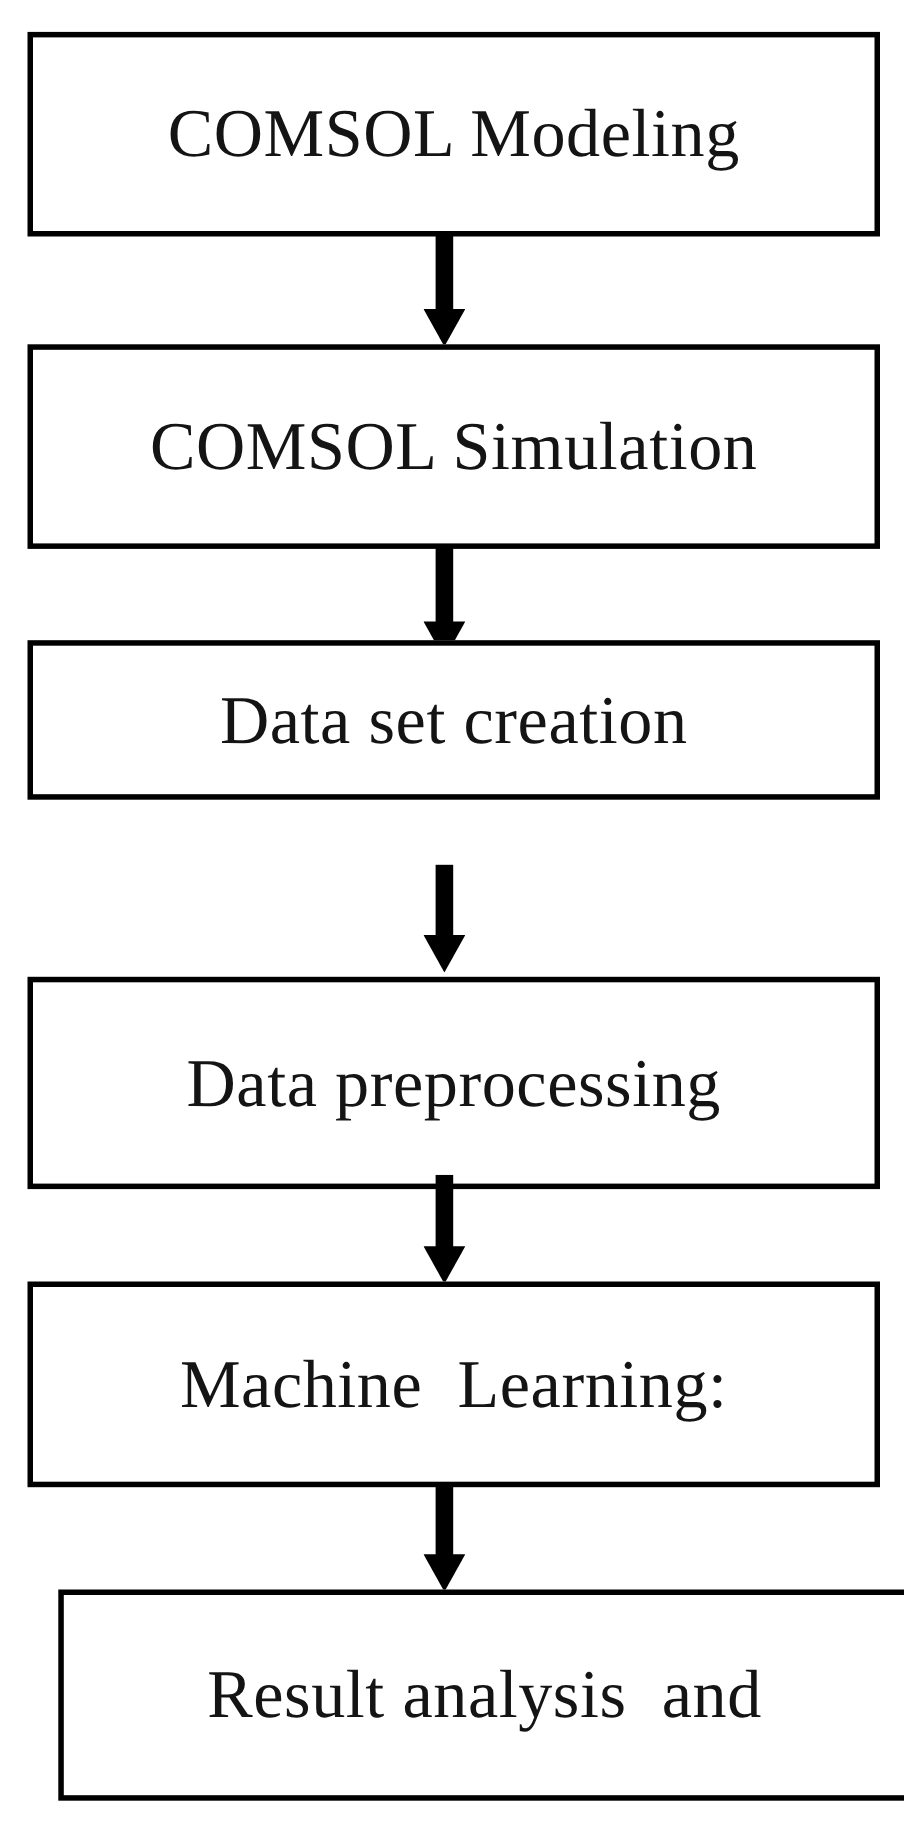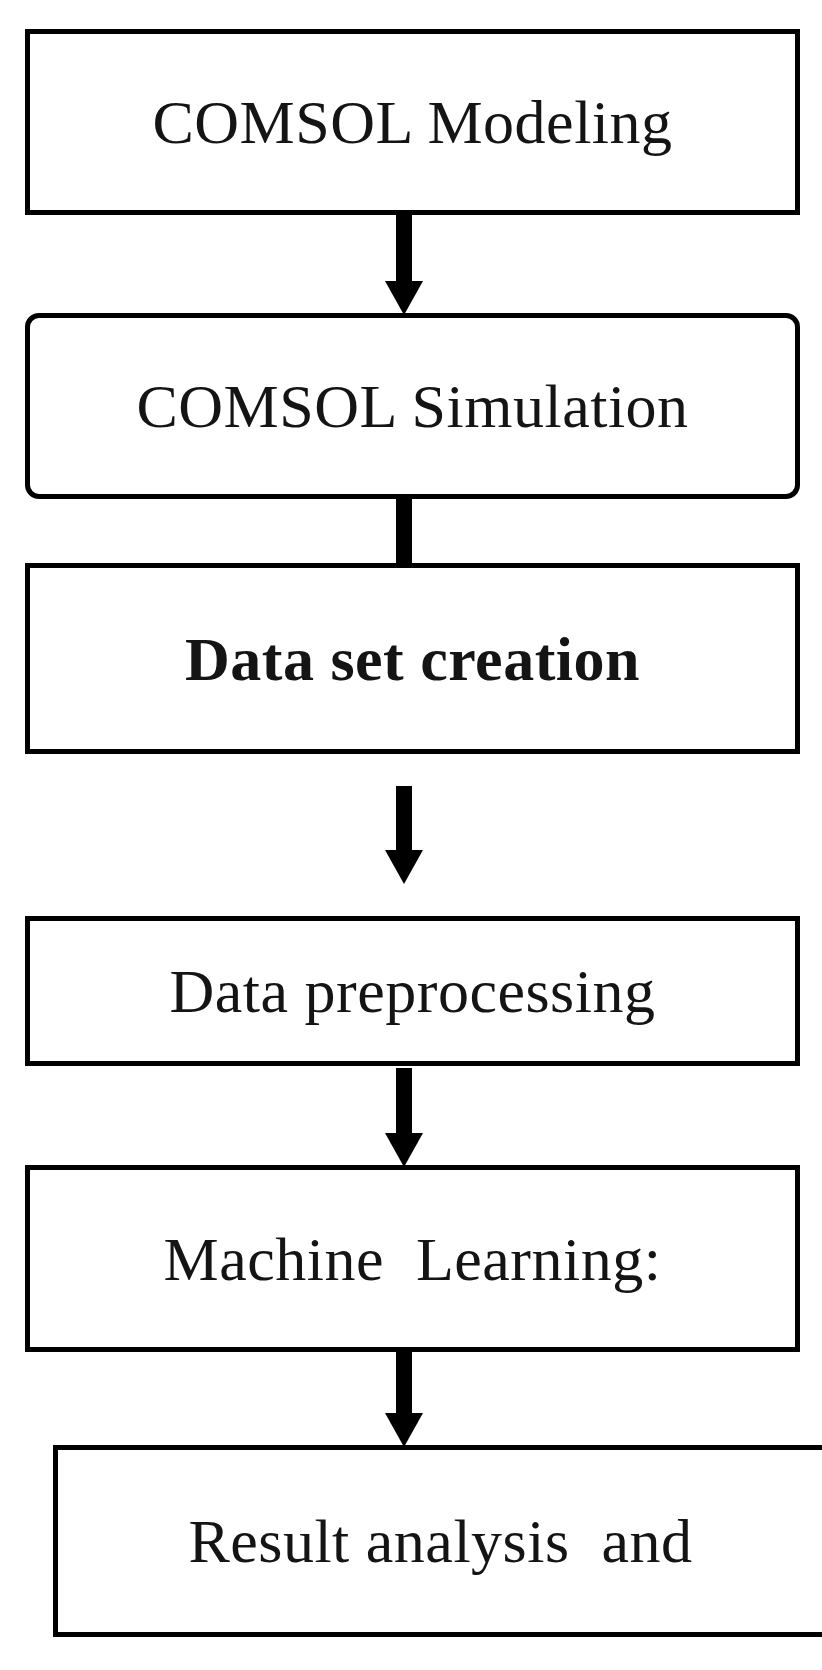--- a/index.html
+++ b/index.html
@@ -30,23 +30,23 @@
     text-align: center;
   }
   .node-label {
     color: #141414;
     font-size: 62px;
     line-height: 74px;
     letter-spacing: 0.5px;
     white-space: pre;
   }
   .node-1 { top: 29px;   height: 186px; }
-  .node-2 { top: 313px;  height: 186px; border-radius: 14px; }
-  .node-3 { top: 563px;  height: 191px; font-weight: bold; }
-  .node-4 { top: 916px;  height: 150px; }
+  .node-2 { top: 313px;  height: 186px; }
+  .node-3 { top: 582px;  height: 145px; }
+  .node-4 { top: 888px;  height: 193px; }
   .node-5 { top: 1165px; height: 187px; gap: 28px; }
   .node-6 { top: 1445px; height: 192px; margin-left: 28px; }
 
   .arrow {
     position: absolute;
     left: 385px;
     width: 38px;
     display: block;
   }
   .arrow-1 { top: 213px;  height: 102px; }

